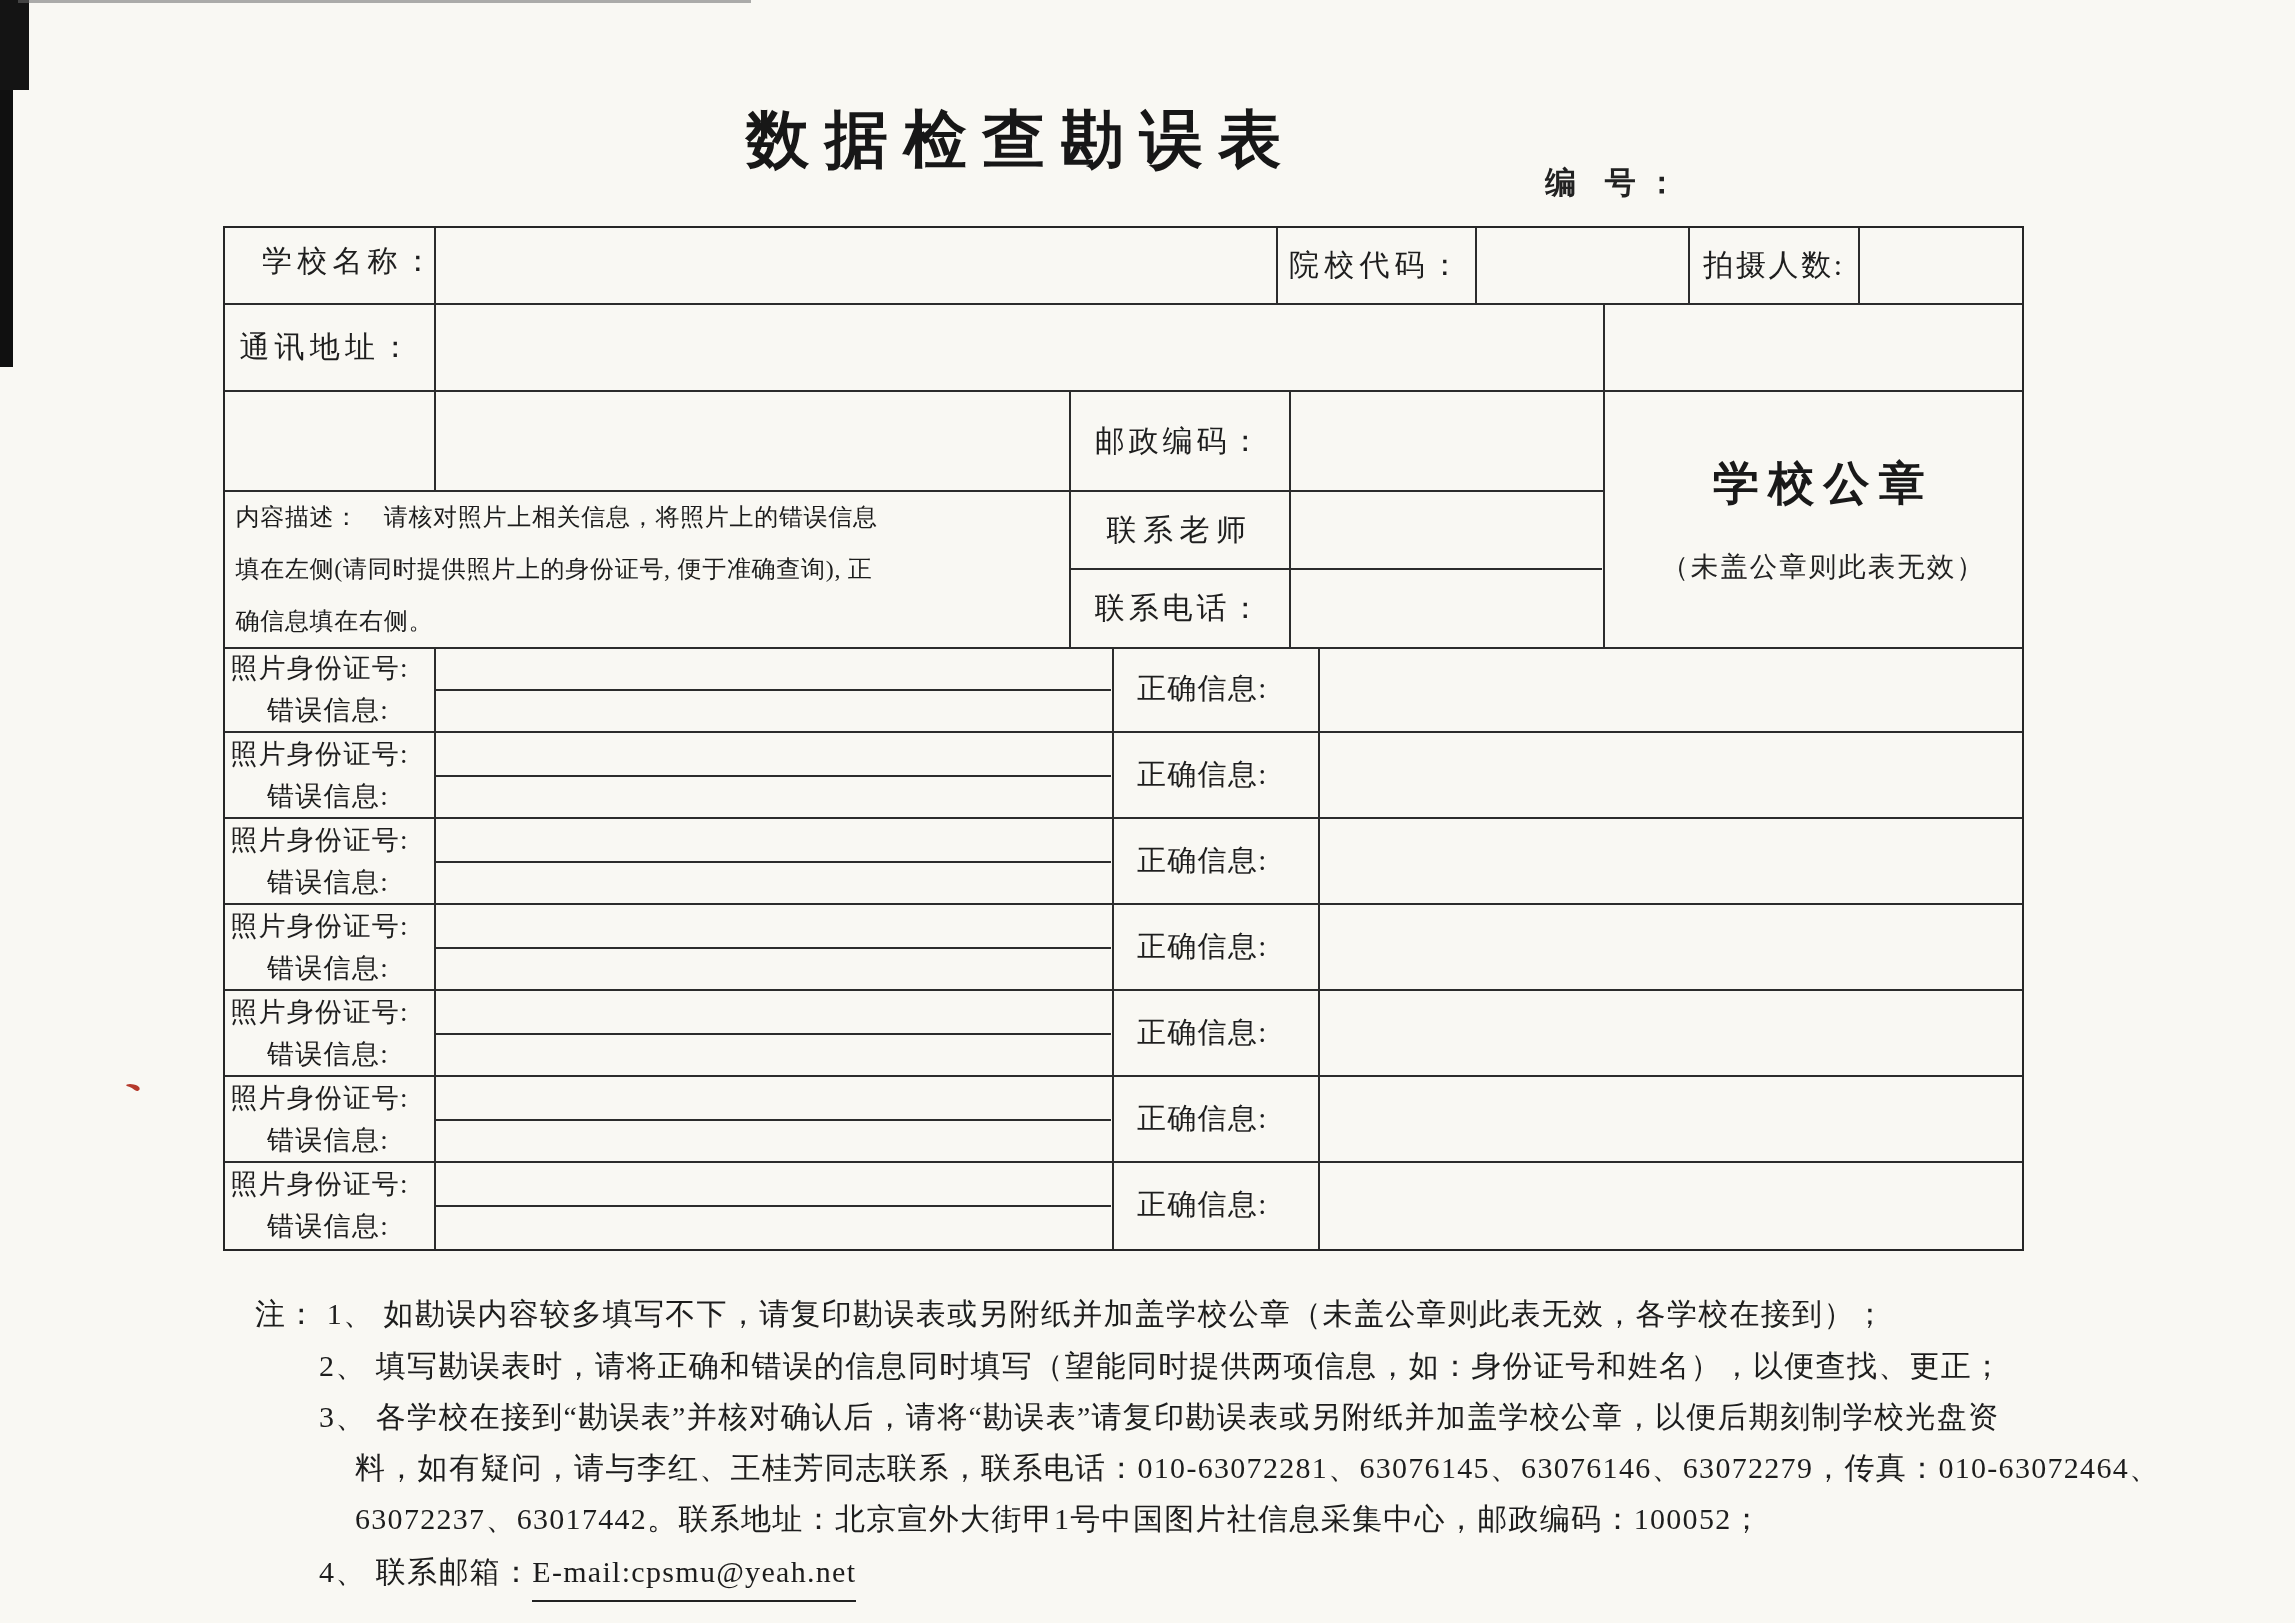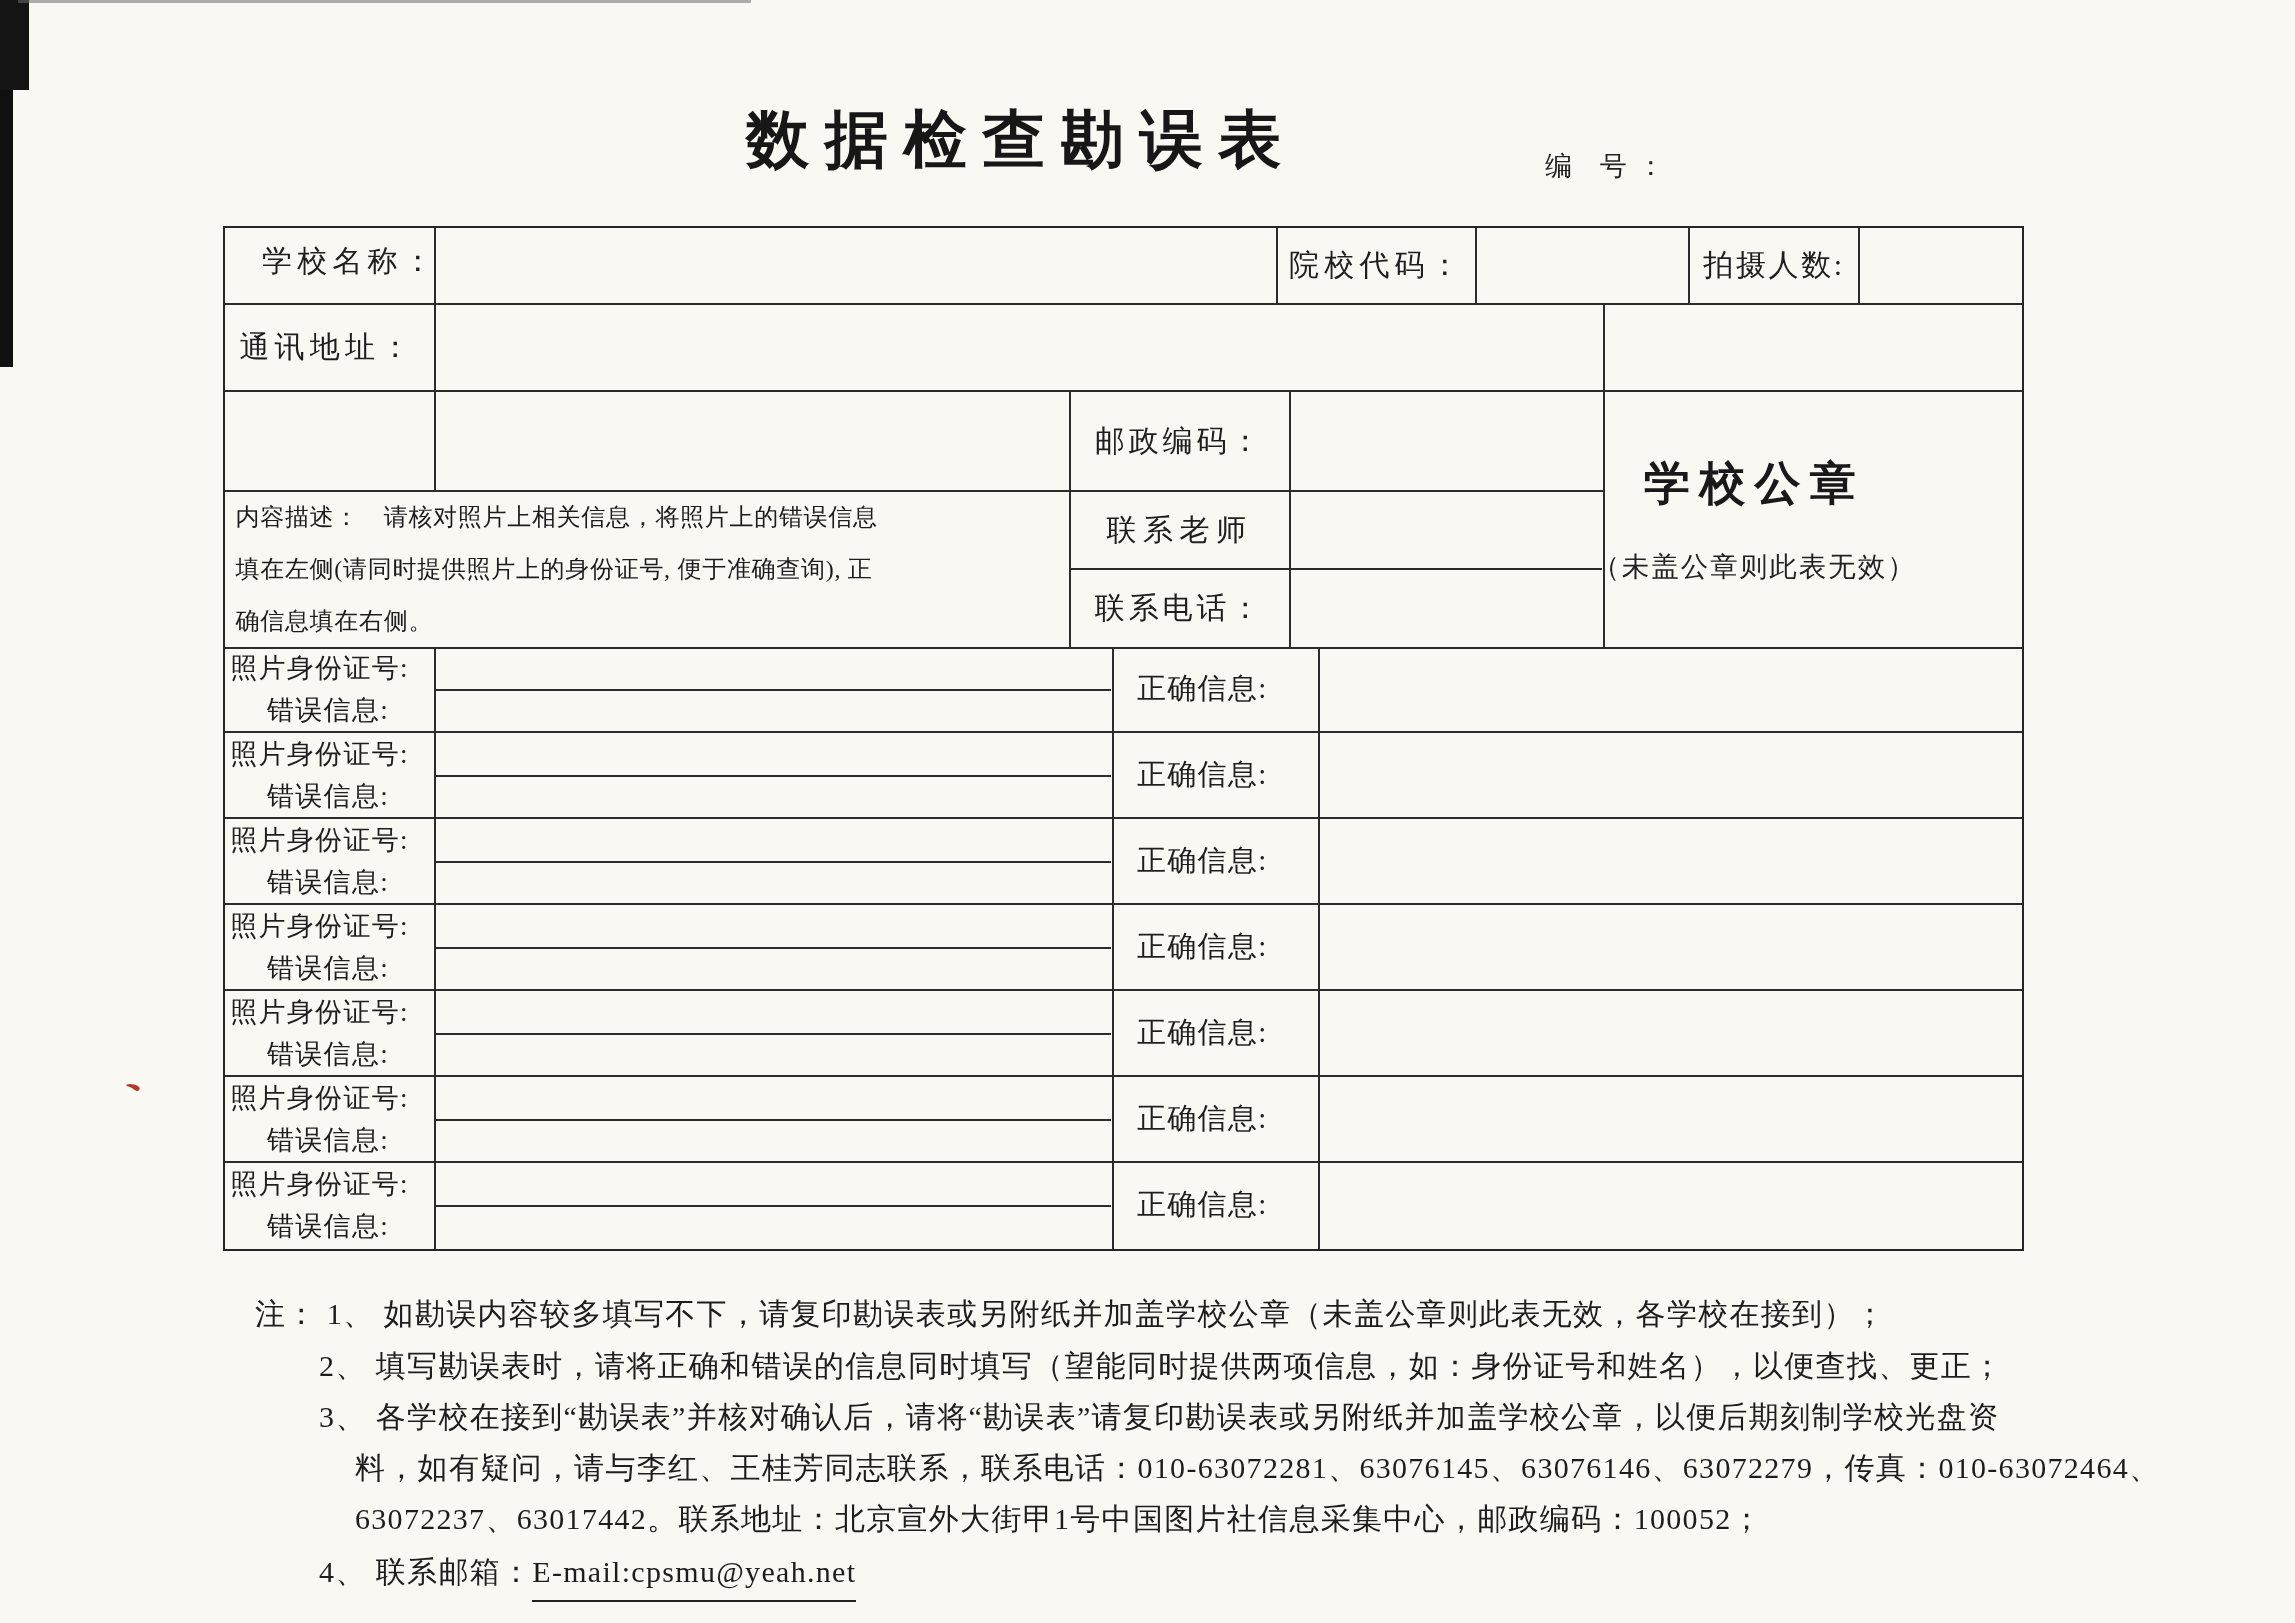--- a/index.html
+++ b/index.html
@@ -8,35 +8,35 @@
   
   .strip-left{position:absolute;left:0;top:0;width:13px;height:367px;background:#101010;}
   .wedge{position:absolute;left:0;top:0;width:29px;height:90px;background:#141414;}
   .top-edge{position:absolute;left:18.3px;top:0;width:733px;height:3.3px;background:#6b6b6b;opacity:.55;}
   .red-mark{position:absolute;left:120px;top:1039px;font-size:43px;color:#b5392b;
             transform:rotate(-22deg) scaleX(1.15);font-family:"DejaVu Sans",sans-serif;font-weight:700;}
   
   .title{position:absolute;left:740px;top:97px;width:563px;text-align:center;
          font-family:"DejaVu Sans","Liberation Sans",sans-serif;font-weight:900;
          font-size:63px;letter-spacing:15.7px;color:#171717;}
-  .serial{position:absolute;left:1545px;top:148px;font-size:27px;letter-spacing:10.5px;color:#222;}
+  .serial{position:absolute;left:1545px;top:162px;font-size:31px;letter-spacing:10.5px;color:#222;font-weight:bold;}
   
   .tbl{position:absolute;left:223px;top:226px;width:1797px;height:1021px;
        border:2.6px solid #262626;box-sizing:content-box;}
   .vl,.hl{position:absolute;background:#2c2c2c;}
   .vl{width:2px;}
   .hl{height:2px;}
   .cell{position:absolute;display:flex;align-items:center;font-size:30px;
         letter-spacing:5.2px;white-space:nowrap;color:#1e1e1e;}
   .c-center{justify-content:center;}
   .input{position:absolute;}
   .desc{position:absolute;left:0;top:262px;width:844px;height:157px;
         font-size:24px;line-height:52px;padding:1.3px 5.2px 0 10.5px;box-sizing:border-box;
         letter-spacing:0.7px;white-space:nowrap;overflow:hidden;}
-  .seal{position:absolute;left:1320px;top:162px;width:419px;height:257px;
+  .seal{position:absolute;left:1389px;top:162px;width:419px;height:257px;
         display:flex;flex-direction:column;align-items:center;justify-content:center;gap:34px;}
   .seal-title{font-family:"DejaVu Sans","Liberation Sans",sans-serif;font-weight:900;
               font-size:46px;letter-spacing:9.2px;color:#191919;}
   .seal-note{font-size:27.5px;letter-spacing:2px;color:#222;}
   
   .block{position:absolute;left:0;width:1797px;border-bottom:2px solid #2c2c2c;box-sizing:border-box;}
   .block.last{border-bottom:none;}
   .blabel{position:absolute;display:flex;align-items:center;font-size:27px;
           letter-spacing:1.3px;white-space:nowrap;color:#1e1e1e;}
   

